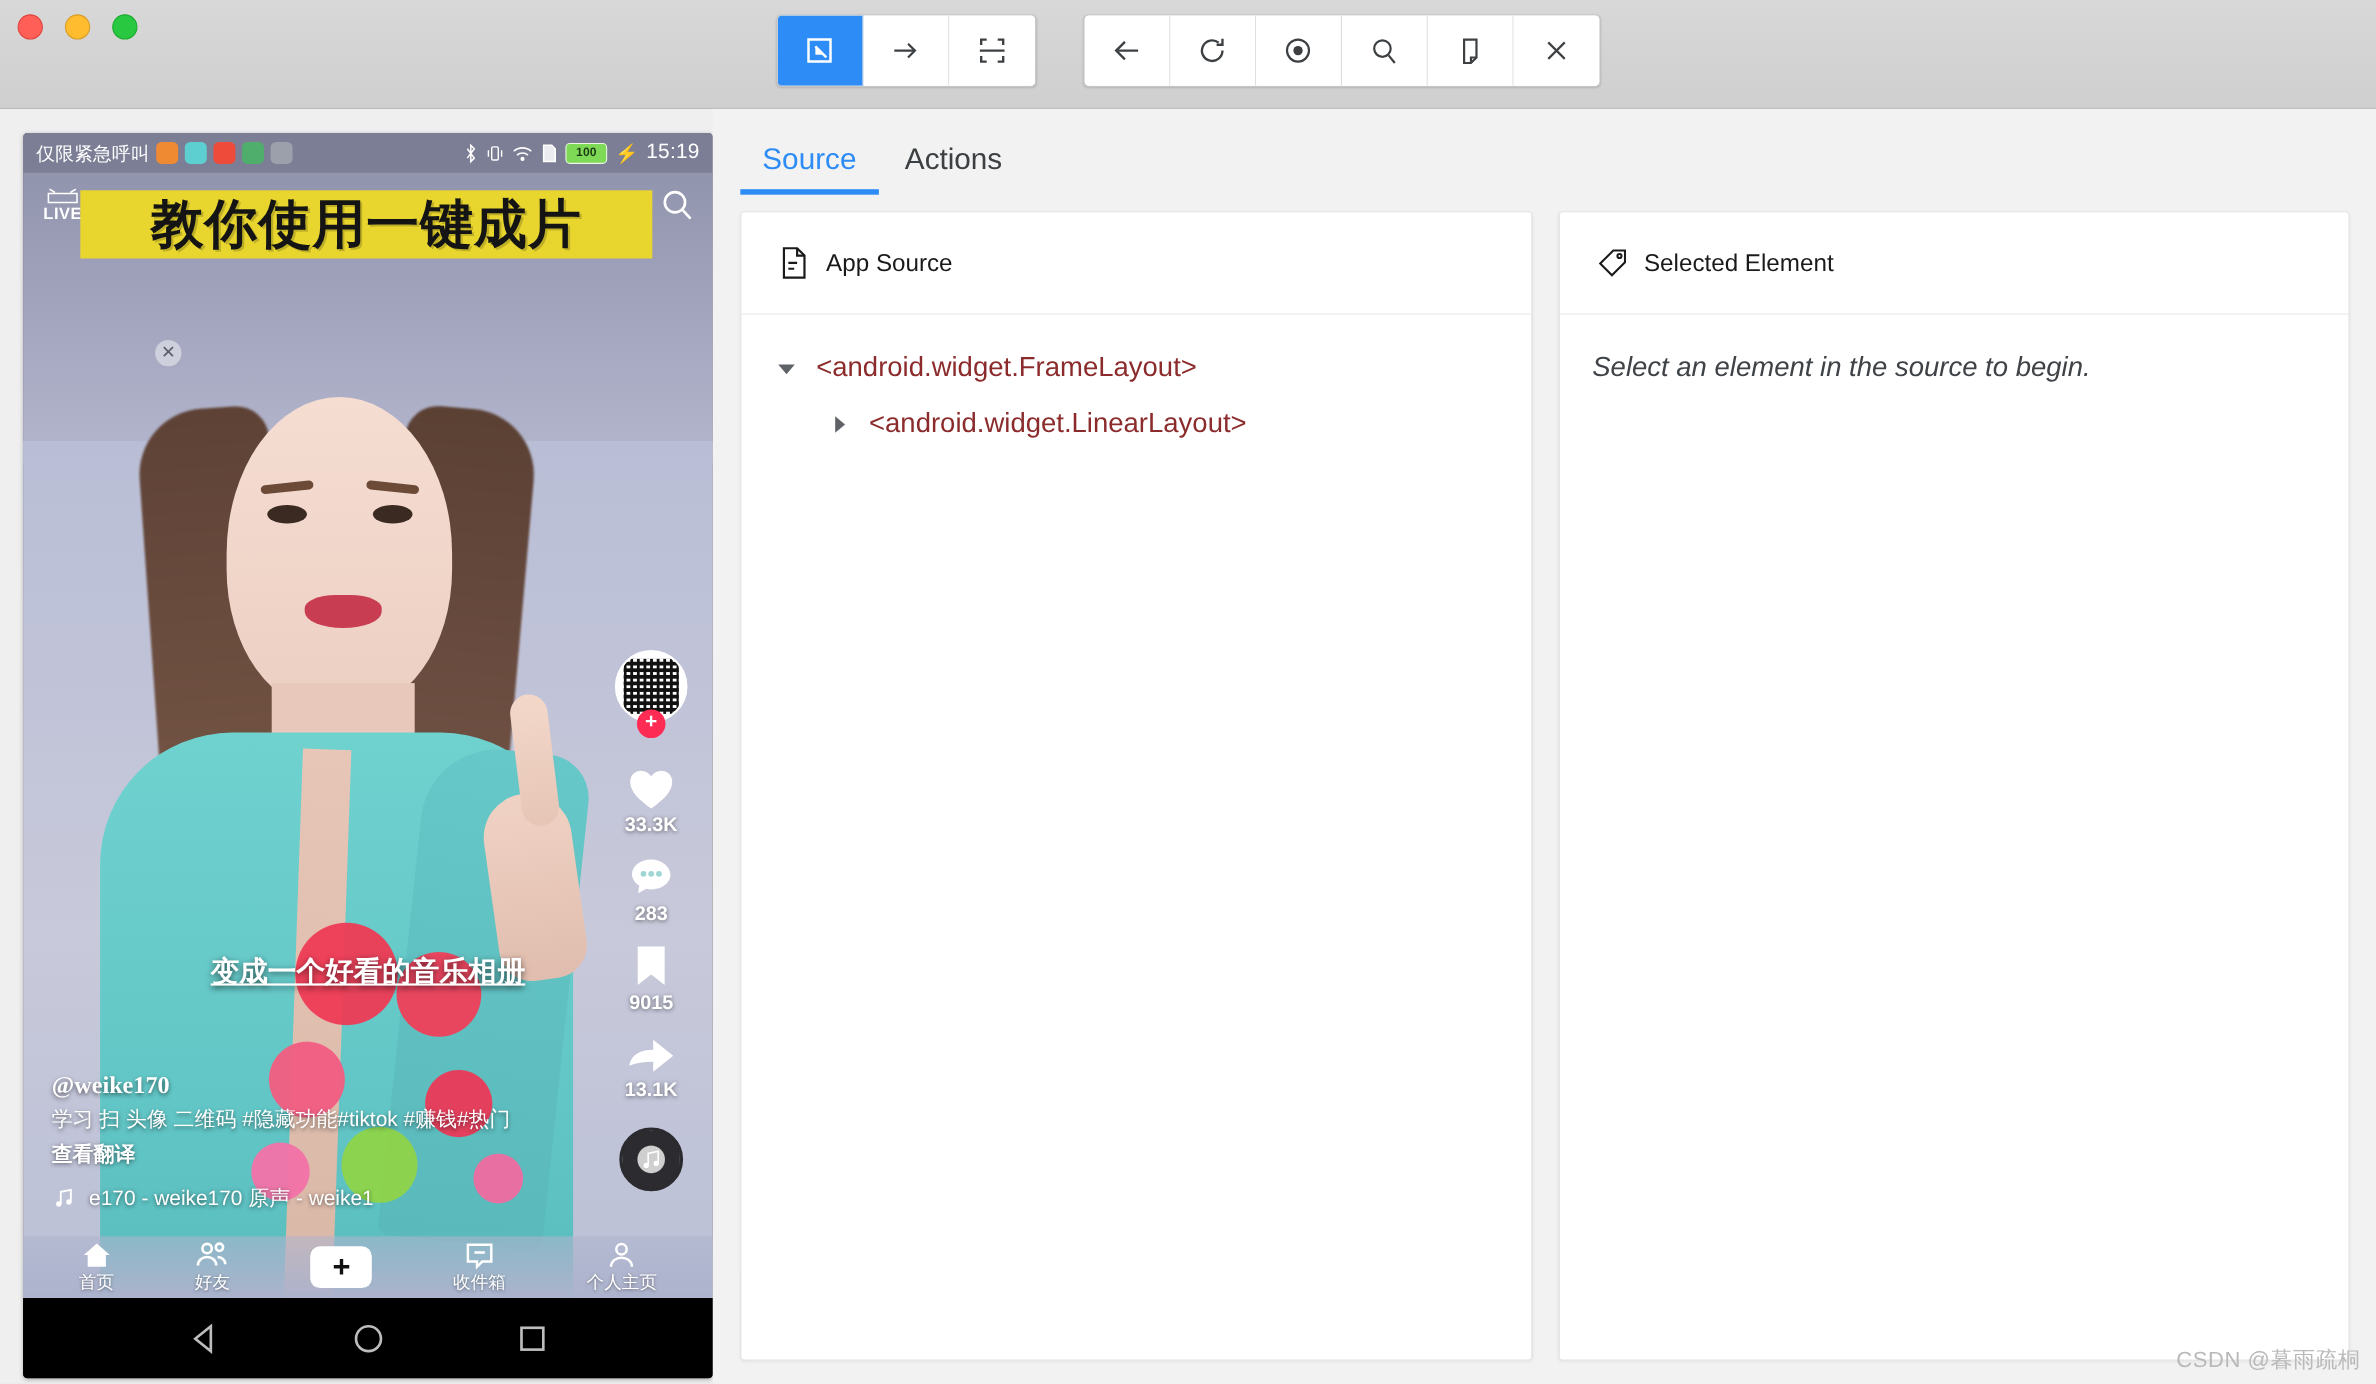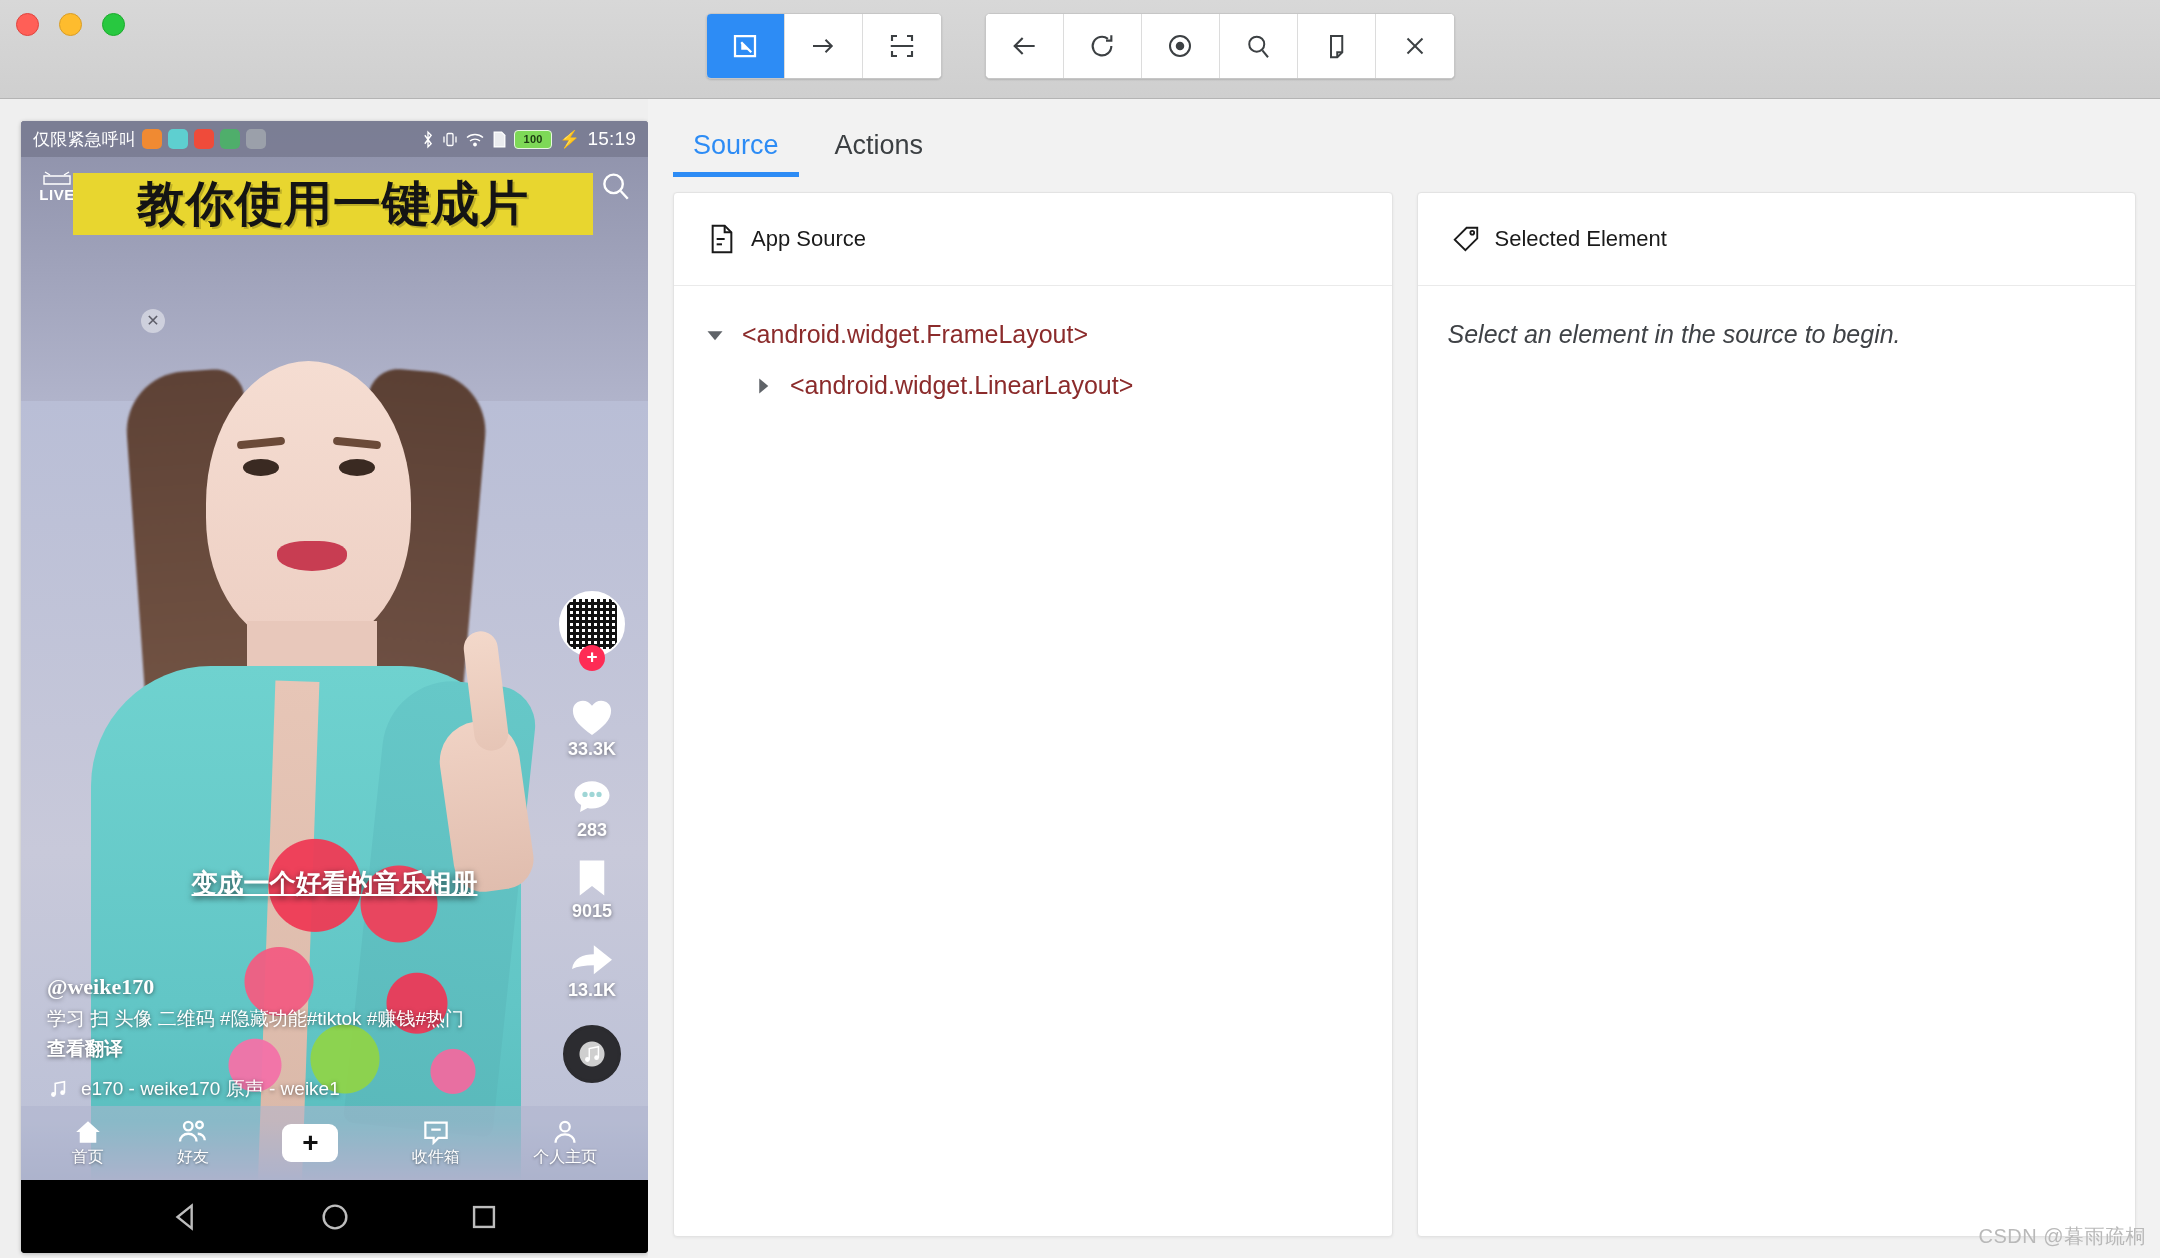--- a/index.html
+++ b/index.html
@@ -209,21 +209,21 @@
   .cap-user { font-size: 22px; font-weight: bold; margin-bottom: 6px; font-family: Liberation Serif, serif; }
   .cap-text { font-size: 19px; line-height: 1.35; margin-bottom: 4px; }
   .cap-translate { font-size: 19px; font-weight: bold; }
   .music-row {
     position: absolute; left: 26px; bottom: 78px; display: flex; align-items: center; gap: 12px;
     color: #fff; font-size: 19px; text-shadow: 0 1px 4px rgba(0,0,0,.55);
   }
 
   
   .appbottom {
-    position: absolute; left: 0; bottom: 0; width: 627px; height: 74px;
+    position: absolute; left: 0; bottom: 0; width: 627px; height: 56px;
     background: rgba(175,180,205,.55);
     display: flex; align-items: center; justify-content: space-around; padding: 0 14px;
   }
   .ab-item { display: flex; flex-direction: column; align-items: center; gap: 2px; color: #fff; }
   .ab-label { font-size: 16px; text-shadow: 0 1px 3px rgba(0,0,0,.45); }
   .ab-plus {
     width: 56px; height: 38px; border-radius: 9px; background: #fff; position: relative;
     display:flex; align-items:center; justify-content:center; color:#111; font-size: 28px; font-weight: bold;
   }
   .ab-plus::before, .ab-plus::after {
@@ -233,21 +233,21 @@
   .ab-plus::after { right: -5px; background:#fe2c55; }
 
   
   .androidnav {
     position: absolute; left: 0; bottom: 0; width: 627px; height: 73px; background: #000;
     display: flex; align-items: center; justify-content: space-around; padding: 0 90px;
   }
 
   
   .inspector { position: absolute; left: 648px; top: 0; right: 0; bottom: 0; background: #f2f2f2; }
-  .tabs { display: flex; align-items: flex-end; height: 78px; padding-left: 25px; gap: 16px; }
+  .tabs { display: flex; align-items: flex-end; height: 78px; padding-left: 25px; gap: 4px; }
   .tab {
     position: relative; font-size: 27px; color: #3c4043; padding: 0 20px 16px 20px;
   }
   .tab.active { color: #2d8cf5; }
   .tab.active::after {
     content: ''; position: absolute; left: 0; right: 0; bottom: 0; height: 5px; background: #2d8cf5;
   }
 
   .panels { display: flex; gap: 24px; padding: 15px 24px 0 25px; height: 1060px; }
   .panel {

